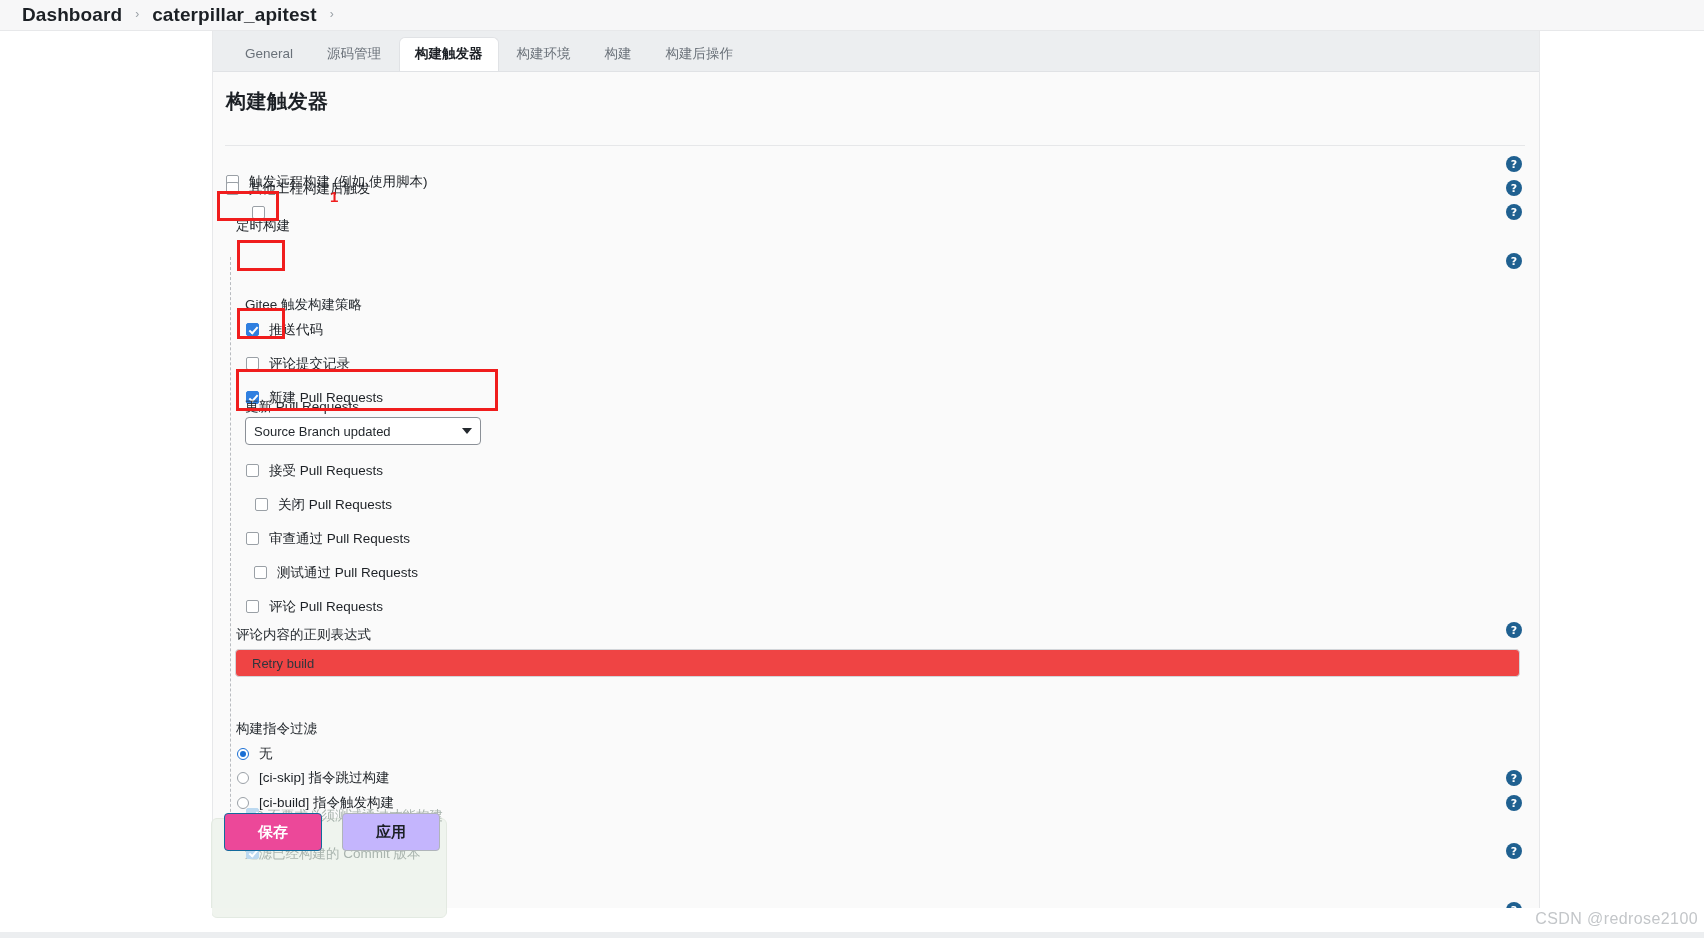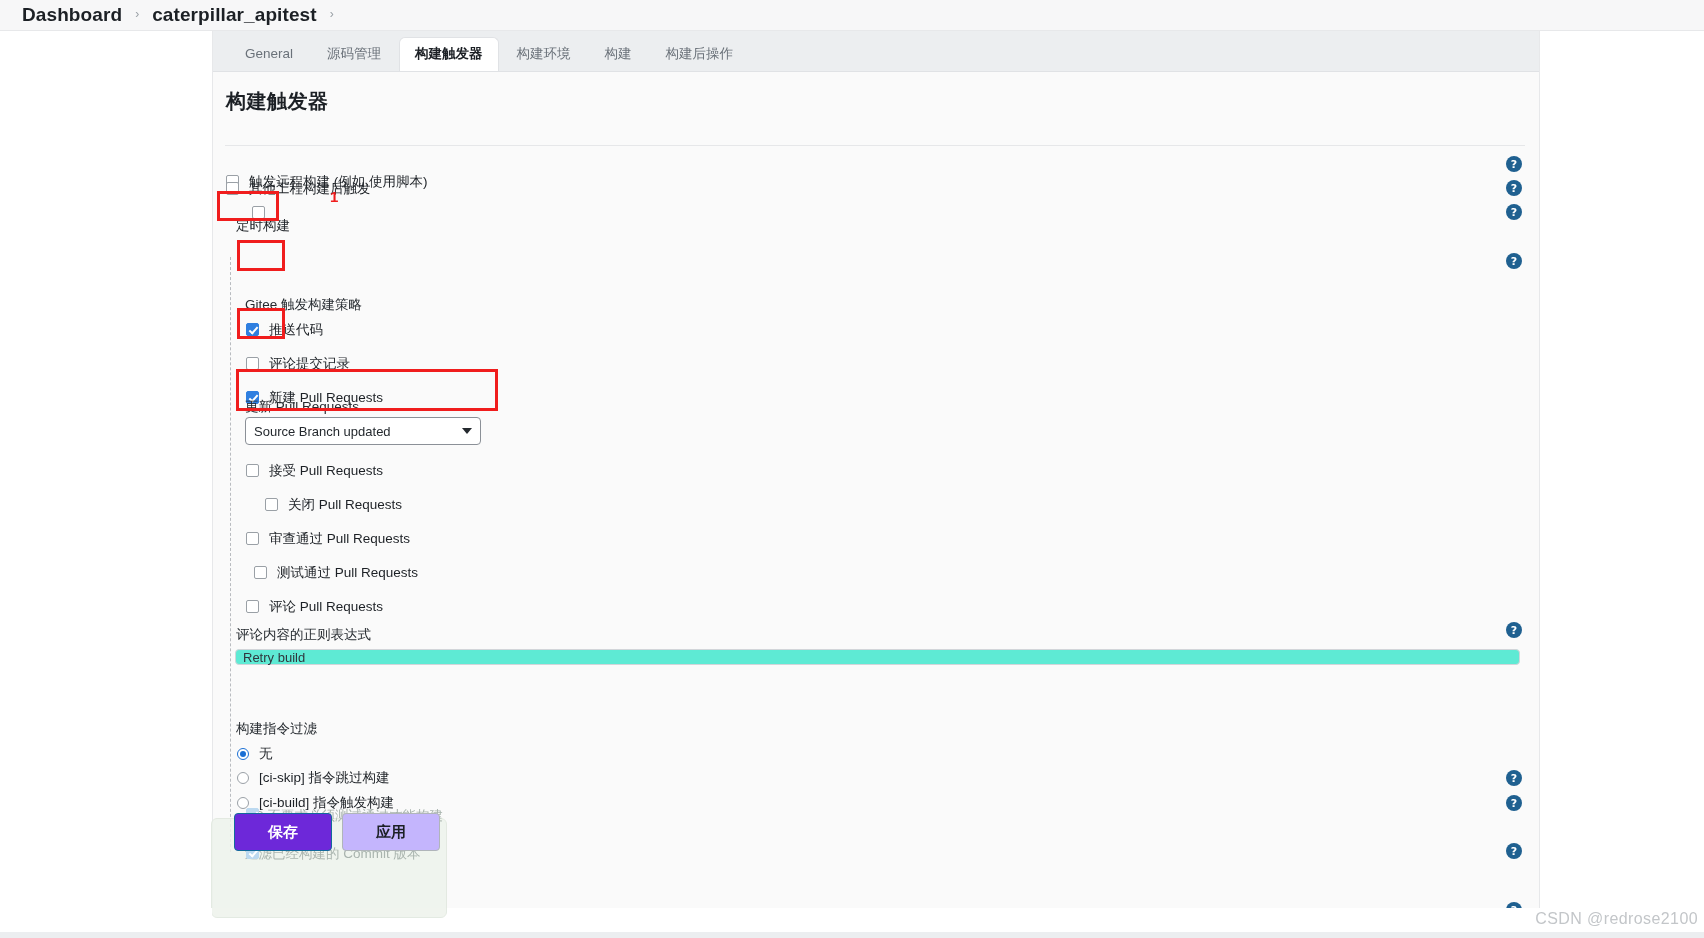--- a/index.html
+++ b/index.html
@@ -239,28 +239,28 @@
     margin-left: auto;
     width: 0; height: 0;
     border-left: 5px solid transparent;
     border-right: 5px solid transparent;
     border-top: 6px solid #24292e;
   }
 
   
   .text-input {
     position: absolute;
-    height: 16px;
-    background: #5eead4;
+    height: 28px;
+    background: #ef4444;
     border: 1px solid #d2d5d9;
     border-radius: 4px;
     box-sizing: border-box;
     display: flex;
     align-items: center;
-    padding: 0 7px;
+    padding: 0 16px;
     font-size: 13px;
     color: #30363d;
   }
 
   
   .help-icon {
     position: absolute;
     width: 16px; height: 16px;
     border-radius: 50%;
     background: #1f6090;
@@ -307,23 +307,23 @@
     align-items: center;
     justify-content: center;
     font-size: 15px;
     font-weight: bold;
     border-radius: 4px;
     cursor: pointer;
     pointer-events: auto;
     box-sizing: border-box;
   }
   .btn-primary {
-    left: 22px; top: 6px;
+    left: 12px; top: 6px;
     width: 98px; height: 38px;
-    background: #6d28d9;
+    background: #ec4899;
     color: #ffffff;
     border: 1px solid #126a9c;
   }
   .btn-secondary {
     left: 130px; top: 6px;
     width: 98px; height: 38px;
     background: #c4b5fd;
     color: #1c2025;
     border: 1px solid #b0b5ba;
   }
@@ -439,21 +439,21 @@
 
       <div class="select-box" style="left:32px; top:345px;">
         <span>Source Branch updated</span>
         <span class="caret"></span>
       </div>
 
       <div class="row" style="left:33px; top:392px;">
         <span class="cbx"></span>
         <span class="lbl">接受 Pull Requests</span>
       </div>
-      <div class="row" style="left:39px; top:426px;padding-left:13px;">
+      <div class="row" style="left:29px; top:426px;padding-left:13px;">
         <span class="cbx"></span>
         <span class="lbl">关闭 Pull Requests</span>
       </div>
       <div class="row" style="left:33px; top:460px;">
         <span class="cbx"></span>
         <span class="lbl">审查通过 Pull Requests</span>
       </div>
       <div class="row" style="left:33px; top:494px;padding-left:8px;">
         <span class="cbx"></span>
         <span class="lbl">测试通过 Pull Requests</span>

